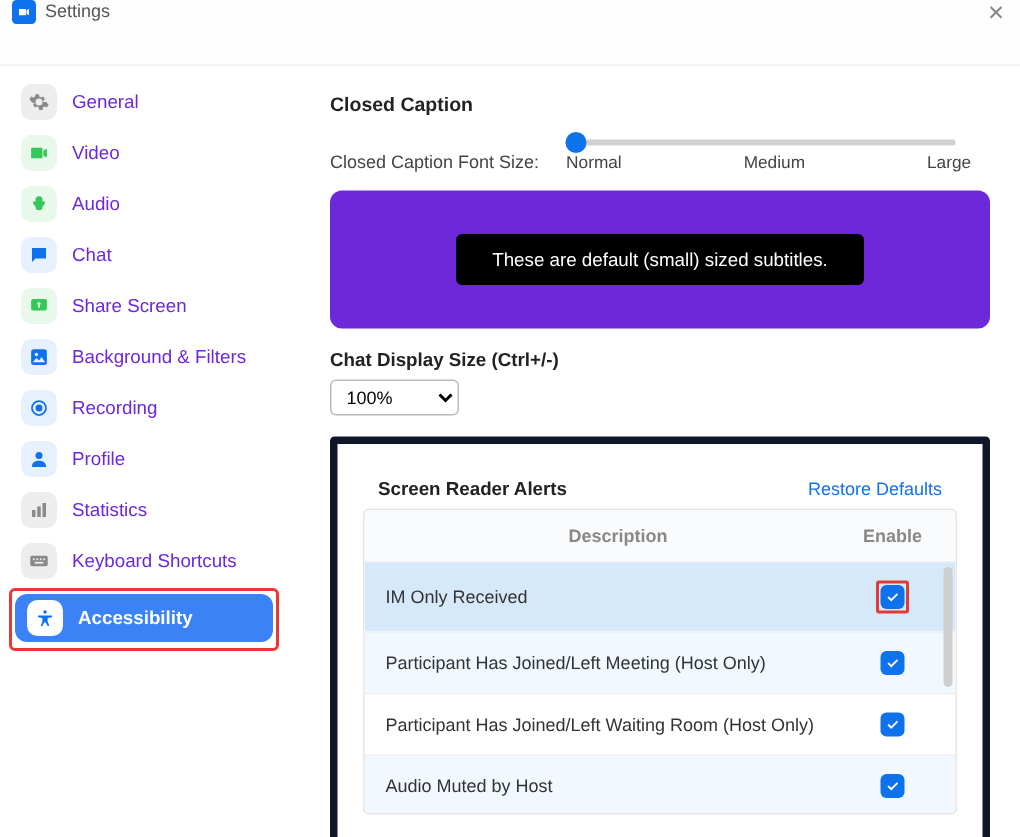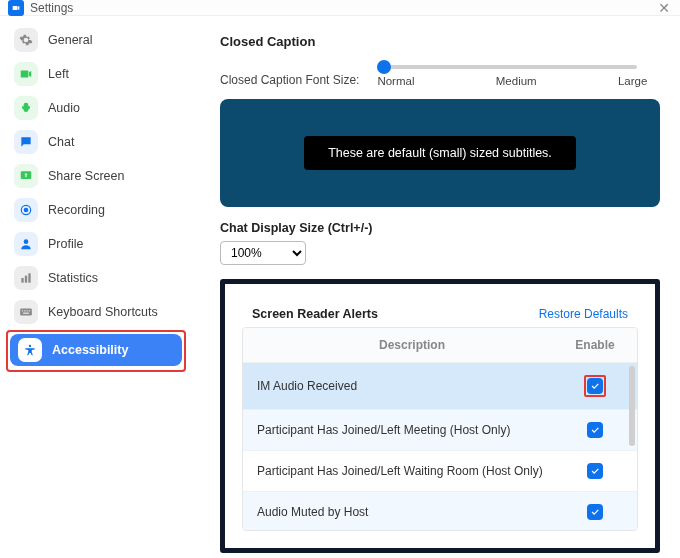--- a/index.html
+++ b/index.html
@@ -1,41 +1,41 @@
 <!DOCTYPE html>
 <html><head>
 <meta charset="utf-8">
 <style>
 * { margin: 0; padding: 0; box-sizing: border-box; font-family: -apple-system, BlinkMacSystemFont, "Segoe UI", Arial, sans-serif; }
 body { width: 680px; height: 558px; background: #fff; overflow: hidden; }
 .window { width: 100%; height: 100%; display: flex; flex-direction: column; }
-.titlebar { height: 16px; display: flex; align-items: center; padding: 0 8px; border-bottom: 1px solid #f0f0f0; background: #fdfdfd; }
+.titlebar { height: 44px; display: flex; align-items: flex-start; padding: 0 8px; border-bottom: 1px solid #f0f0f0; background: #fdfdfd; }
 .titlebar-icon { width: 16px; height: 16px; background: #0e72ed; border-radius: 3px; display: flex; align-items: center; justify-content: center; margin-right: 6px; }
 .titlebar-icon svg { width: 10px; height: 10px; fill: #fff; }
 .titlebar-title { font-size: 12px; color: #555; flex: 1; }
 .titlebar-close { width: 16px; height: 16px; color: #888; font-size: 14px; cursor: pointer; text-align: center; line-height: 16px; }
 .body { flex: 1; display: flex; overflow: hidden; }
 .sidebar { width: 192px; padding: 8px 6px; background: #fff; }
 .sidebar-item { display: flex; align-items: center; height: 32px; padding: 0 8px; border-radius: 8px; cursor: pointer; margin-bottom: 2px; }
 .sidebar-item .icon { width: 24px; height: 24px; border-radius: 7px; display: flex; align-items: center; justify-content: center; margin-right: 10px; }
-.sidebar-item .label { font-size: 12.5px; color: #404040; }
+.sidebar-item .label { font-size: 12.5px; color: #6d28d9; }
 .sidebar-item.active { background: #3b82f6; }
 .sidebar-item.active .label { color: #fff; font-weight: 600; }
 .sidebar-item.active .icon { background: #fff !important; }
 .highlight-frame-sidebar { border: 2px solid #e53935; border-radius: 4px; padding: 2px; margin-top: 0px; }
 
 .main { flex: 1; padding: 18px 20px 10px 28px; overflow: hidden; }
 .section-title { font-size: 13px; font-weight: 700; color: #222; margin-bottom: 10px; }
 .cc-row { display: flex; align-items: flex-end; margin-bottom: 12px; }
 .cc-label { font-size: 12px; color: #444; margin-right: 18px; padding-top: 2px; }
 .slider-wrap { flex: 1; }
 .slider-track { position: relative; height: 4px; background: #d0d0d0; border-radius: 2px; margin: 6px 0 6px 0; width: 260px; }
 .slider-thumb { position: absolute; left: 0; top: -5px; width: 14px; height: 14px; background: #0e72ed; border-radius: 50%; }
 .slider-labels { display: flex; justify-content: space-between; width: 270px; font-size: 11.5px; color: #444; }
-.preview-box { width: 100%; height: 108px; background: #0c4a6e; border-radius: 8px; display: flex; align-items: center; justify-content: center; margin-bottom: 14px; }
+.preview-box { width: 100%; height: 92px; background: #6d28d9; border-radius: 8px; display: flex; align-items: center; justify-content: center; margin-bottom: 14px; }
 .subtitle-pill { background: #000; color: #fff; font-size: 12.5px; padding: 10px 24px; border-radius: 4px; }
 .chat-size-label { font-size: 12.5px; font-weight: 700; color: #222; margin-bottom: 6px; }
 .select { width: 86px; height: 24px; font-size: 12px; border: 1px solid #bbb; border-radius: 4px; background: #fff; padding: 0 6px; margin-bottom: 14px; }
 
 .alerts-frame { border: 5px solid #0f172a; border-radius: 3px; padding: 17px; }
 .alerts-header-row { display: flex; justify-content: space-between; align-items: center; padding: 6px 10px 6px 10px; }
 .alerts-title { font-size: 12.5px; font-weight: 700; color: #222; }
 .restore-link { font-size: 12px; color: #0e72ed; cursor: pointer; }
 .alerts-table { border: 1px solid #e6e6e6; border-radius: 4px; overflow: hidden; position: relative; }
 .alerts-head { display: flex; padding: 10px 14px; font-size: 12px; color: #888; font-weight: 600; background: #fafbfc; }
@@ -75,21 +75,21 @@
             </svg>
         </div>
         <span class="label">General</span>
       </div>
       <div class="sidebar-item">
         <div class="icon" style="background:#e8f8ea">
           <svg width="14" height="14" viewBox="0 0 24 24" fill="#34c759">
               <path d="M4 6h11a1 1 0 011 1v10a1 1 0 01-1 1H4a1 1 0 01-1-1V7a1 1 0 011-1zm13 3l4-2v10l-4-2V9z"></path>
             </svg>
         </div>
-        <span class="label">Left</span>
+        <span class="label">Video</span>
       </div>
       <div class="sidebar-item">
         <div class="icon" style="background:#e8f8ea">
           <svg width="14" height="14" viewBox="0 0 24 24" fill="#34c759">
               <path d="M12 3a4 4 0 00-4 4v8a4 4 0 008 0V7a4 4 0 00-4-4zM5 9a7 7 0 0014 0"></path>
             </svg>
         </div>
         <span class="label">Audio</span>
       </div>
       <div class="sidebar-item">
@@ -101,20 +101,30 @@
         <span class="label">Chat</span>
       </div>
       <div class="sidebar-item">
         <div class="icon" style="background:#e8f8ea">
           <svg width="14" height="14" viewBox="0 0 24 24" fill="#34c759">
               <rect x="3" y="4" width="18" height="13" rx="2"></rect>
               <path fill="#e8f8ea" d="M12 7l3 3h-2v4h-2v-4H9z"></path>
             </svg>
         </div>
         <span class="label">Share Screen</span>
+      </div>
+      <div class="sidebar-item">
+        <div class="icon" style="background:#e7f1fd">
+          <svg width="14" height="14" viewBox="0 0 24 24" fill="#0e72ed">
+              <rect x="3" y="3" width="18" height="18" rx="3"></rect>
+              <circle cx="9" cy="9" r="2" fill="#e7f1fd"></circle>
+              <path fill="#e7f1fd" d="M5 18l4-5 3 3 3-4 4 6z"></path>
+            </svg>
+        </div>
+        <span class="label">Background &amp; Filters</span>
       </div>
       <div class="sidebar-item">
         <div class="icon" style="background:#e7f1fd">
           <svg width="14" height="14" viewBox="0 0 24 24" fill="none" stroke="#0e72ed" stroke-width="2">
               <circle cx="12" cy="12" r="8"></circle>
               <circle cx="12" cy="12" r="3" fill="#0e72ed"></circle>
             </svg>
         </div>
         <span class="label">Recording</span>
       </div>
@@ -193,21 +203,21 @@
           <div class="alerts-title">Screen Reader Alerts</div>
           <div class="restore-link">Restore Defaults</div>
         </div>
         <div class="alerts-table">
           <div class="alerts-head">
             <div class="col-desc">Description</div>
             <div class="col-en">Enable</div>
           </div>
           <div class="alerts-body">
             <div class="alert-row selected">
-              <div class="col-desc">IM Audio Received</div>
+              <div class="col-desc">IM Only Received</div>
               <div class="col-en">
                 <span class="chk-frame">
                   <span class="chk">
                       <svg viewBox="0 0 24 24">
                         <path d="M5 12l5 5L20 7"></path>
                       </svg>
                     </span>
                 </span>
               </div>
             </div>

